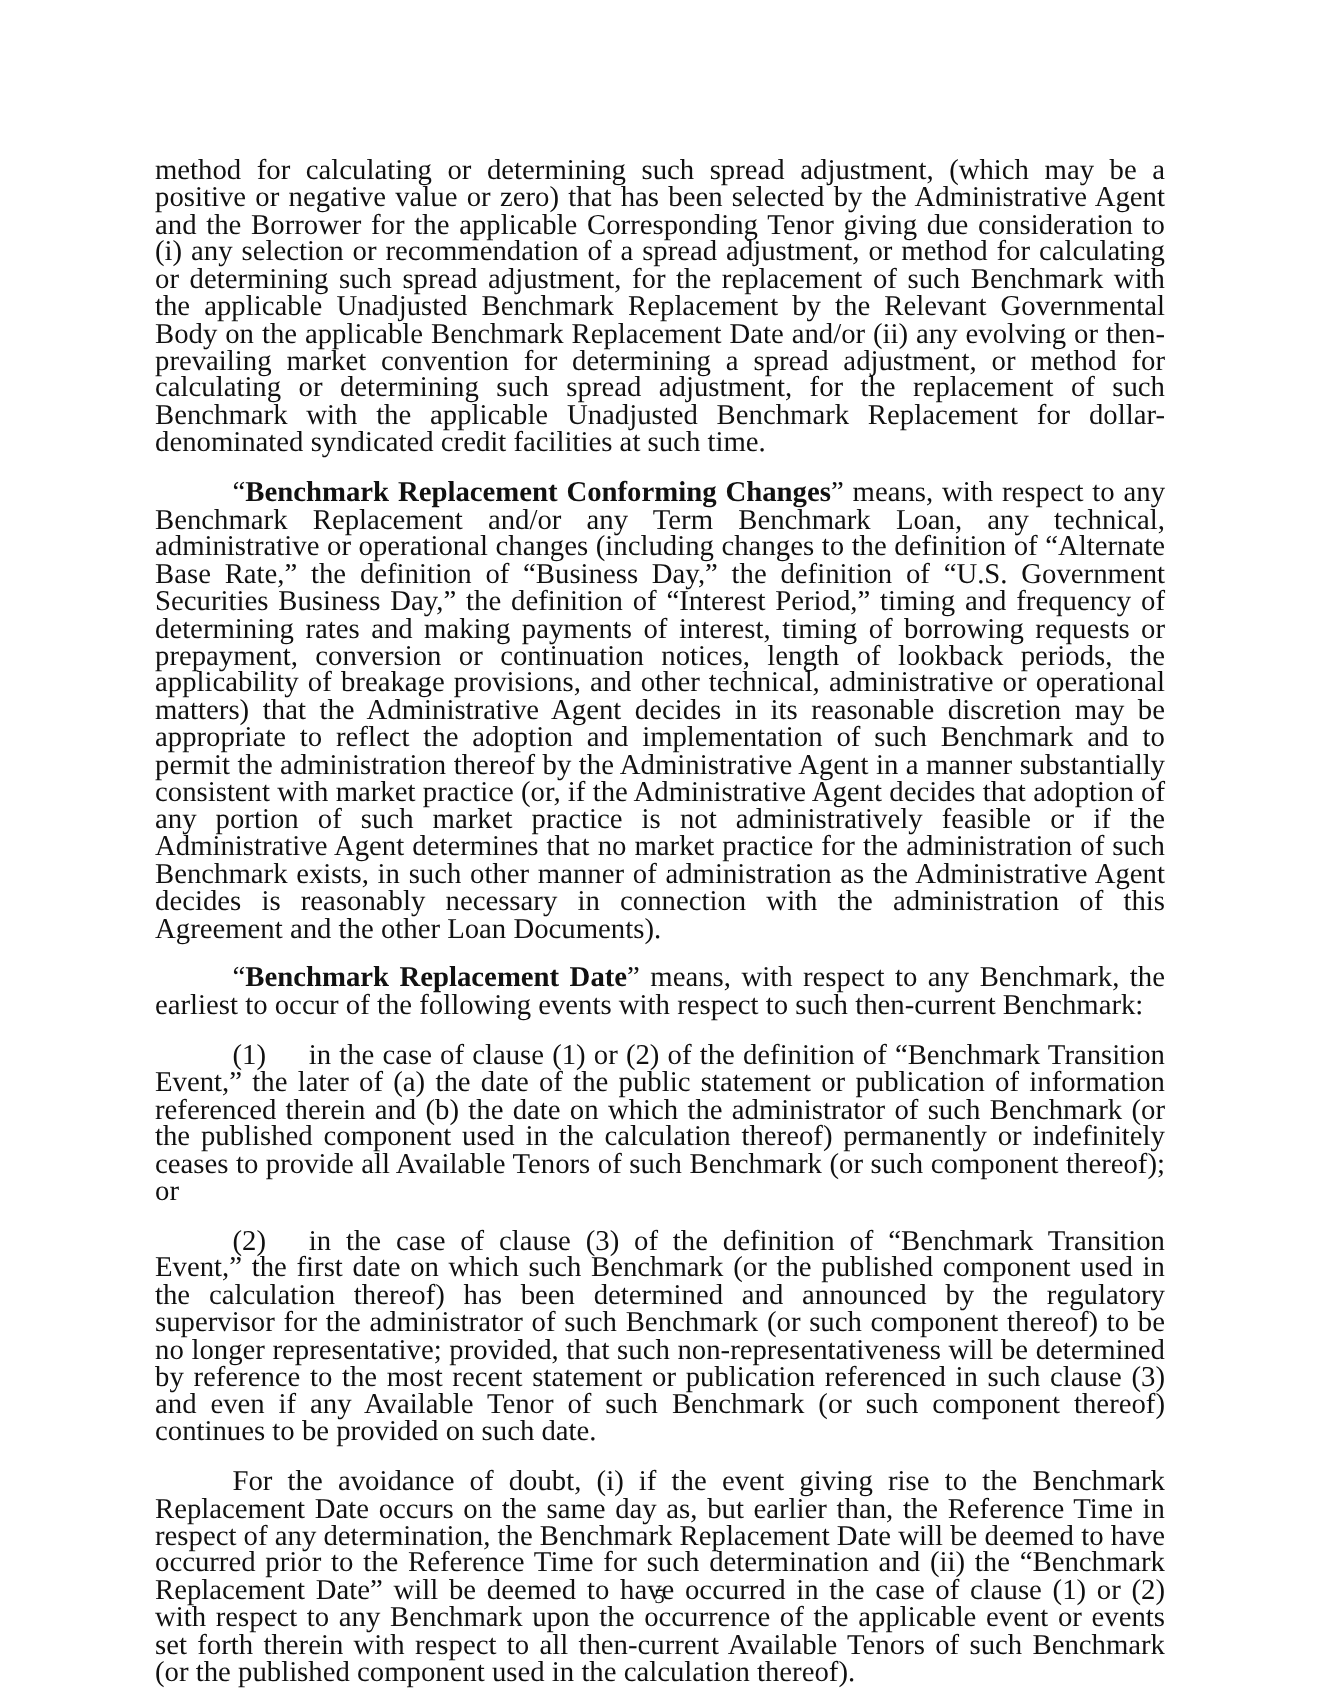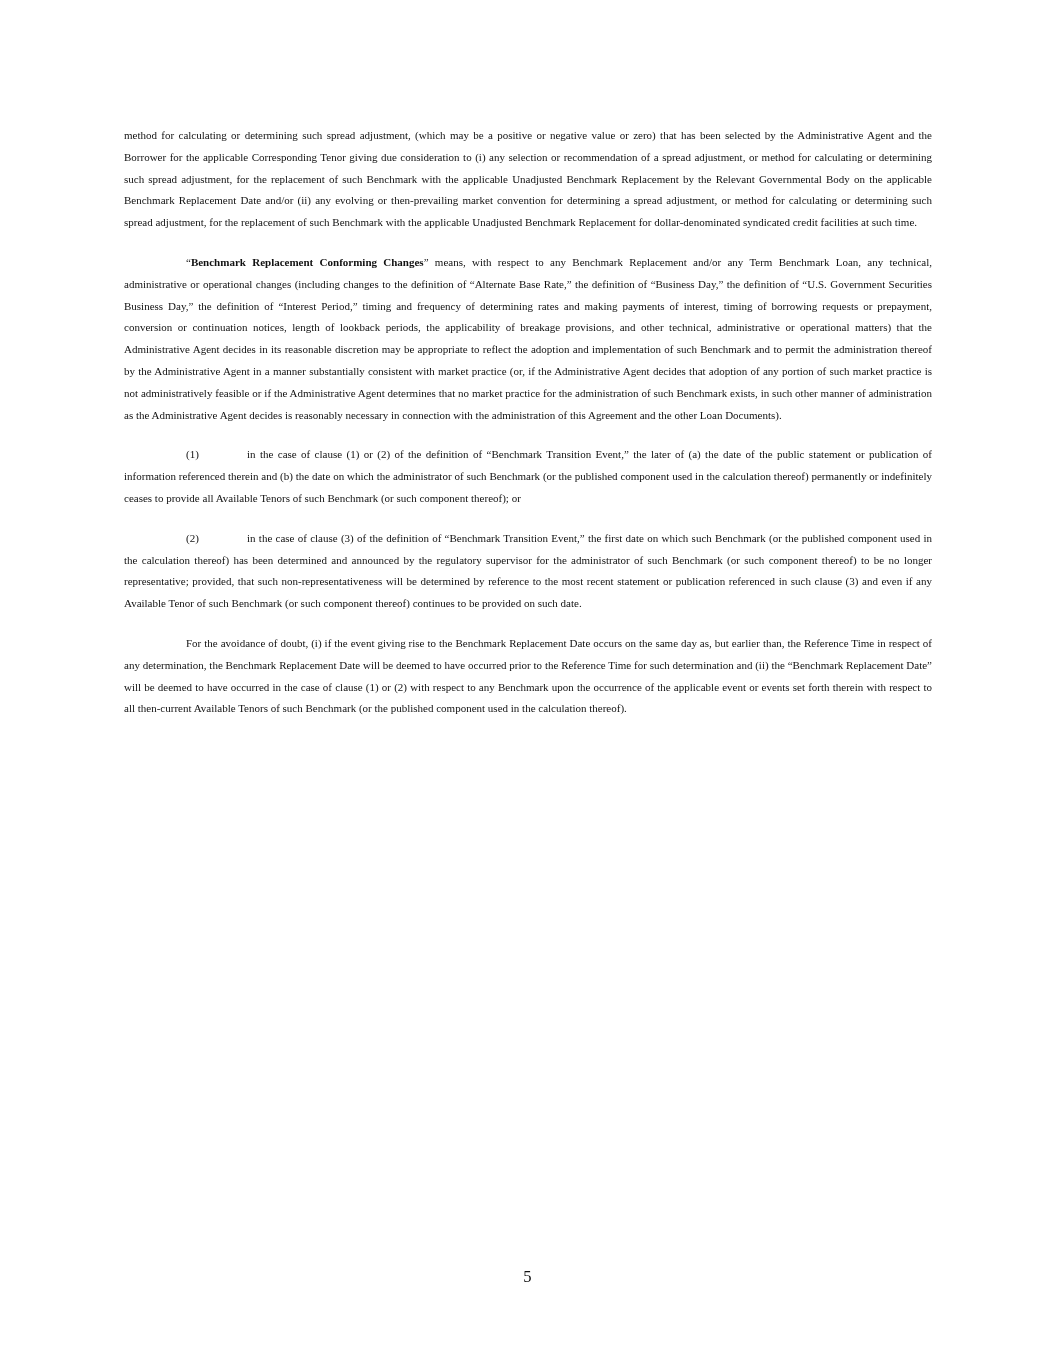--- a/index.html
+++ b/index.html
@@ -13,21 +13,21 @@
       position: relative;
       overflow: hidden;
       font-family: "Liberation Serif", "DejaVu Serif", serif;
       color: #111111;
     }
     .page {
       position: absolute;
       left: 124px;
       top: 125px;
       width: 808px;
-      font-size: 11px;
+      font-size: 23px;
       line-height: 21.8px;
     }
     .para {
       margin: 0 0 18px 0;
       text-align: justify;
       hyphens: none;
     }
     .indent {
       text-indent: 62px;
     }
@@ -55,20 +55,23 @@
 <div class="page">
 
   <p class="para">
     <span>method for calculating or determining such spread adjustment, (which may be a positive or negative value or zero) that has been selected by the Administrative Agent and the Borrower for the applicable Corresponding Tenor giving due consideration to (i) any selection or recommendation of a spread adjustment, or method for calculating or determining such spread adjustment, for the replacement of such Benchmark with the applicable Unadjusted Benchmark Replacement by the Relevant Governmental Body on the applicable Benchmark Replacement Date and/or (ii) any evolving or then-prevailing market convention for determining a spread adjustment, or method for calculating or determining such spread adjustment, for the replacement of such Benchmark with the applicable Unadjusted Benchmark Replacement for dollar-denominated syndicated credit facilities at such time.</span>
   </p>
 
   <p class="para indent">
     <span>“</span><span class="term">Benchmark Replacement Conforming Changes</span><span>”</span><span> means, with respect to any Benchmark Replacement and/or any Term Benchmark Loan, any technical, administrative or operational changes (including changes to the definition of “Alternate Base Rate,” the definition of “Business Day,” the definition of “U.S. Government Securities Business  Day,” the definition of “Interest Period,” timing and frequency of determining rates and making payments of interest, timing of borrowing requests or prepayment, conversion or continuation notices, length of lookback periods, the applicability of breakage provisions, and other technical, administrative or operational matters) that the Administrative Agent decides in its reasonable discretion may be appropriate to reflect the adoption and implementation of such Benchmark and to permit the administration thereof by the Administrative Agent in a manner substantially consistent with market practice (or, if the Administrative Agent decides that adoption of any portion of such market practice is not administratively feasible or if the Administrative Agent determines that no market practice for the administration of such Benchmark exists, in such other manner of administration as the Administrative Agent decides is reasonably necessary in connection with the administration of this Agreement and the other Loan Documents).</span>
   </p>
 
+  <p class="para indent">
+    <span>“</span><span class="term">Benchmark Replacement Date</span><span>”</span><span> means, with respect to any Benchmark, the earliest to occur of the following events with respect to such then-current Benchmark:</span>
+  </p>
 
   <p class="para indent">
     <span class="clause-num">(1)</span><span>in the case of clause (1) or (2) of the definition of “Benchmark Transition Event,” the later of (a) the date of the public statement or publication of information referenced therein and (b) the date on which the administrator of such Benchmark (or the published component used in the calculation thereof) permanently or indefinitely ceases to provide all Available Tenors of such Benchmark (or such component thereof); or</span>
   </p>
 
   <p class="para indent">
     <span class="clause-num">(2)</span><span>in the case  of clause  (3) of the definition of “Benchmark Transition Event,” the first date on which such Benchmark (or the published component used in the calculation thereof) has been determined and announced by the regulatory supervisor for the administrator of such Benchmark (or such component thereof) to be no longer representative; provided, that such non-representativeness will be determined by reference to the most recent statement or publication referenced in such clause (3) and even if any Available Tenor  of  such Benchmark (or  such component  thereof)  continues to be provided on such date.</span>
   </p>
 
   <p class="para indent">

